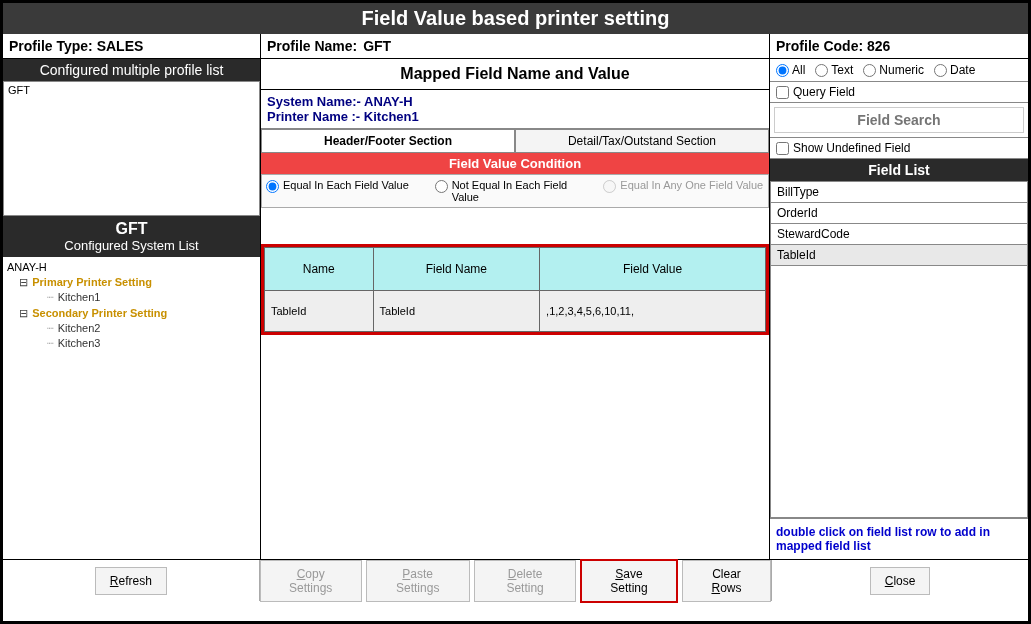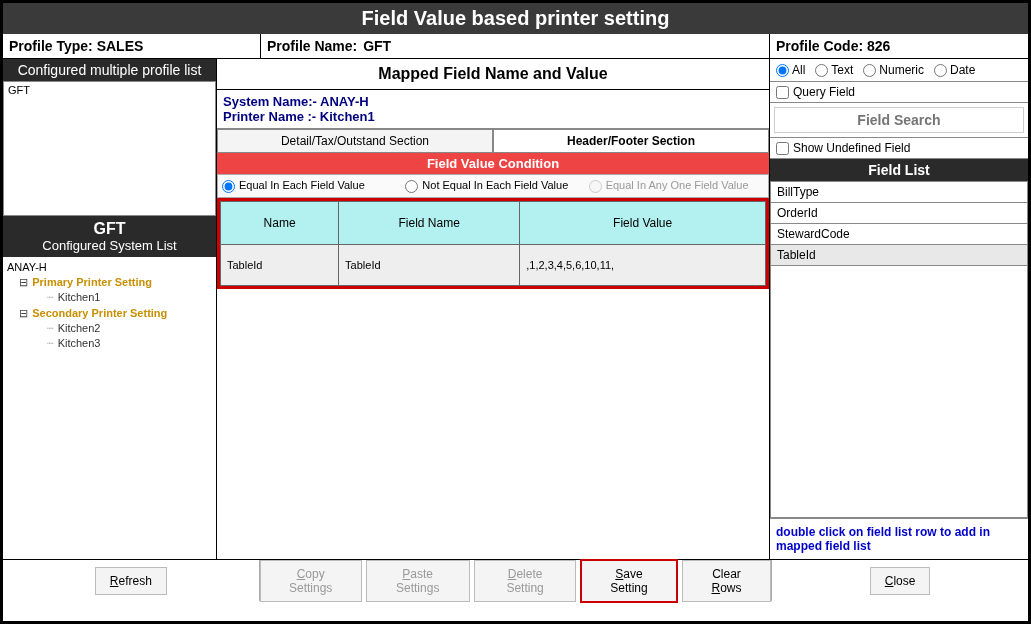--- a/index.html
+++ b/index.html
@@ -5,42 +5,42 @@
 * { box-sizing: border-box; margin: 0; padding: 0; }
 body { font-family: Arial, sans-serif; font-size: 12px; background: #fff; }
 .window { width: 1031px; height: 624px; border: 3px solid #000; position: relative; background: #fff; }
 .title-bar { background: #3a3a3a; color: #fff; font-weight: bold; font-size: 20px; text-align: center; padding: 4px 0; }
 .info-row { display: flex; border-bottom: 1px solid #000; }
 .info-cell { padding: 4px 6px; font-size: 14px; font-weight: bold; }
 .info-cell.type { width: 258px; border-right: 1px solid #000; }
 .info-cell.name { flex: 1; border-right: 1px solid #000; }
 .info-cell.code { width: 258px; }
 .main-row { display: flex; height: 500px; }
-.left-col { width: 214px; display: flex; flex-direction: column; border-right: 1px solid #000; }
+.left-col { width: 258px; display: flex; flex-direction: column; border-right: 1px solid #000; }
 .mid-col { flex: 1; display: flex; flex-direction: column; border-right: 1px solid #000; }
 .right-col { width: 258px; display: flex; flex-direction: column; }
 .section-header { background: #2a2a2a; color: #fff; text-align: center; font-size: 14px; padding: 3px 0; }
 .section-header.big { font-size: 16px; font-weight: bold; padding: 4px 0; }
 .tree { padding: 4px; font-size: 11px; background: #fff; flex: 1; overflow: auto; }
 .tree-root { }
 .tree-group { color: #c89000; font-weight: bold; margin-left: 12px; margin-top: 3px; }
 .tree-group::before { content: "⊟"; color: #444; margin-right: 4px; font-weight: normal; }
 .tree-leaf { margin-left: 40px; color: #333; font-weight: normal; margin-top: 2px; }
 .tree-leaf::before { content: "┈"; color: #999; margin-right: 4px; }
 .mid-header { text-align: center; font-weight: bold; font-size: 16px; padding: 6px; border-bottom: 1px solid #000; }
 .sysinfo { padding: 4px 6px; color: #000080; font-weight: bold; font-size: 13px; border-bottom: 1px solid #888; }
 .tabs { display: flex; }
 .tab { flex: 1; text-align: center; padding: 4px; border: 1px solid #888; background: #f4f4f4; font-size: 12px; cursor: pointer; }
 .tab.active { background: #fff; font-weight: bold; }
 .cond-header { background: #ef4444; color: #fff; text-align: center; font-size: 13px; font-weight: bold; padding: 3px; }
 .radio-row { display: flex; border: 1px solid #aaa; background: #fafafa; }
 .radio-cell { flex: 1; display: flex; align-items: flex-start; padding: 4px; font-size: 11px; }
 .radio-cell.disabled { color: #999; }
 .radio-cell input { margin-right: 4px; margin-top: 1px; }
-.grid-wrap { border: 3px solid #cc0000; }
+.grid-wrap { border: 3px solid #cc0000; margin-top: 36px; }
 .grid { width: 100%; border-collapse: collapse; }
 .grid th { background: #b3f0f0; border: 1px solid #666; padding: 14px 6px; font-weight: normal; font-size: 12px; text-align: center; }
 .grid td { background: #eee; border: 1px solid #666; padding: 14px 6px; font-size: 11px; }
 .filter-row { padding: 4px 6px; display: flex; gap: 10px; align-items: center; border-bottom: 1px solid #888; font-size: 12px; }
 .filter-row label { display: flex; align-items: center; gap: 3px; }
 .query-row { padding: 3px 6px; border-bottom: 1px solid #888; display: flex; align-items: center; gap: 4px; }
 .search-box { padding: 4px; border-bottom: 1px solid #888; }
 .search-box input { width: 100%; padding: 4px; border: 1px solid #ccc; text-align: center; font-size: 14px; color: #ccc; font-weight: bold; }
 .undef-row { padding: 3px 6px; border-bottom: 1px solid #888; display: flex; align-items: center; gap: 4px; }
 .field-list-header { background: #2a2a2a; color: #fff; text-align: center; font-size: 14px; font-weight: bold; padding: 3px; }
@@ -99,22 +99,22 @@
       </div>
     </div>
 
     <div class="mid-col">
       <div class="mid-header">Mapped Field Name and Value</div>
       <div class="sysinfo">
         <div><span>System Name:-</span> <span>ANAY-H</span></div>
         <div><span>Printer Name :-</span> <span>Kitchen1</span></div>
       </div>
       <div class="tabs">
+        <div class="tab active">Header/Footer Section</div>
         <div class="tab">Detail/Tax/Outstand Section</div>
-        <div class="tab active">Header/Footer Section</div>
       </div>
       <div class="cond-header">Field Value Condition</div>
       <div class="radio-row">
         <label class="radio-cell">
             <input type="radio" name="cond" checked="" style="">
             <span>Equal In Each Field Value</span>
           </label>
         <label class="radio-cell">
             <input type="radio" name="cond" style="">
             <span>Not Equal In Each Field Value</span>

